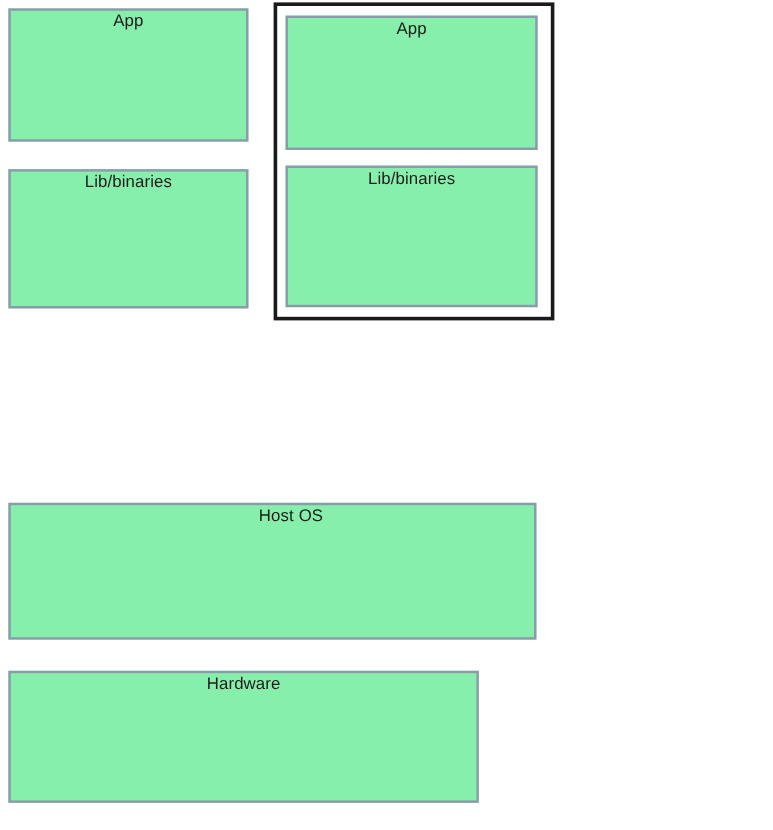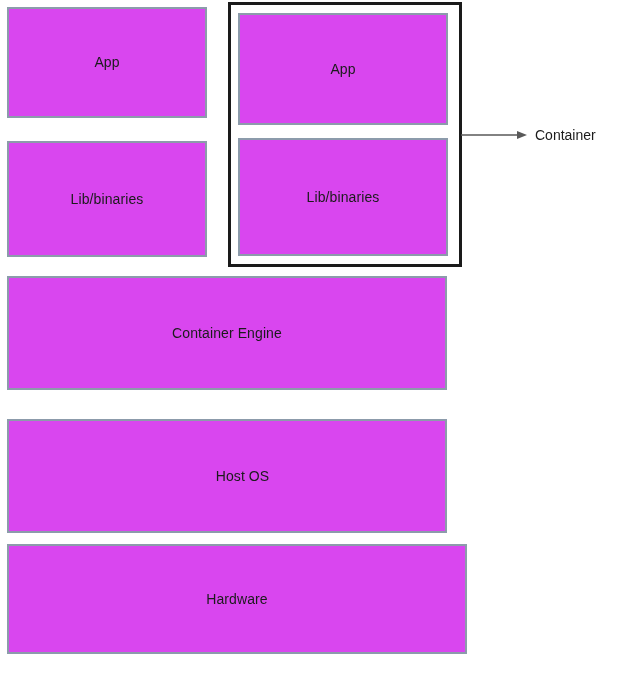--- a/index.html
+++ b/index.html
@@ -20,43 +20,42 @@
     width: 644px;
     height: 692px;
     overflow: hidden;
     background: #ffffff;
   }
 
   
   .stack-box {
     position: absolute;
     box-sizing: border-box;
-    background: #d946ef;
+    background: #86efac;
     border: 2px solid #8c9bab;
     display: flex;
-    align-items: center;
     justify-content: center;
   }
   .stack-box .box-label {
     font-size: 14px;
     line-height: 1.2;
     color: #1b1b1b;
     letter-spacing: 0.1px;
     text-align: center;
     white-space: nowrap;
   }
 
   
   #left-app-box      { left: 7px;  top: 7px;   width: 200px; height: 111px; }
   #left-lib-box      { left: 7px;  top: 141px; width: 200px; height: 116px; }
 
   
   #container-engine-box { left: 7px; top: 276px; width: 440px; height: 114px; }
   #host-os-box          { left: 7px; top: 419px; width: 440px; height: 114px; padding-left: 31px; }
-  #hardware-box         { left: 7px; top: 544px; width: 460px; height: 110px; }
+  #hardware-box         { left: 7px; top: 559px; width: 392px; height: 110px; }
 
   
   #container-group {
     position: absolute;
     box-sizing: border-box;
     left: 228px;
     top: 2px;
     width: 234px;
     height: 265px;
     background: #ffffff;
@@ -105,31 +104,21 @@
   <div id="container-group"></div>
 
   <div class="stack-box" id="contained-app-box">
     <span class="box-label">App</span>
   </div>
 
   <div class="stack-box" id="contained-lib-box">
     <span class="box-label">Lib/binaries</span>
   </div>
 
-  <div id="container-callout">
-    <svg width="183" height="22" viewBox="0 0 183 22">
-      <line x1="0" y1="11" x2="56" y2="11" stroke="#595959" stroke-width="1.6"></line>
-      <polygon points="56,7 66,11 56,15" fill="#595959"></polygon>
-    </svg>
-    <span id="container-callout-label">Container</span>
-  </div>
 
-  <div class="stack-box" id="container-engine-box">
-    <span class="box-label">Container Engine</span>
-  </div>
 
   <div class="stack-box" id="host-os-box">
     <span class="box-label">Host OS</span>
   </div>
 
   <div class="stack-box" id="hardware-box">
     <span class="box-label">Hardware</span>
   </div>
 
 </div>

